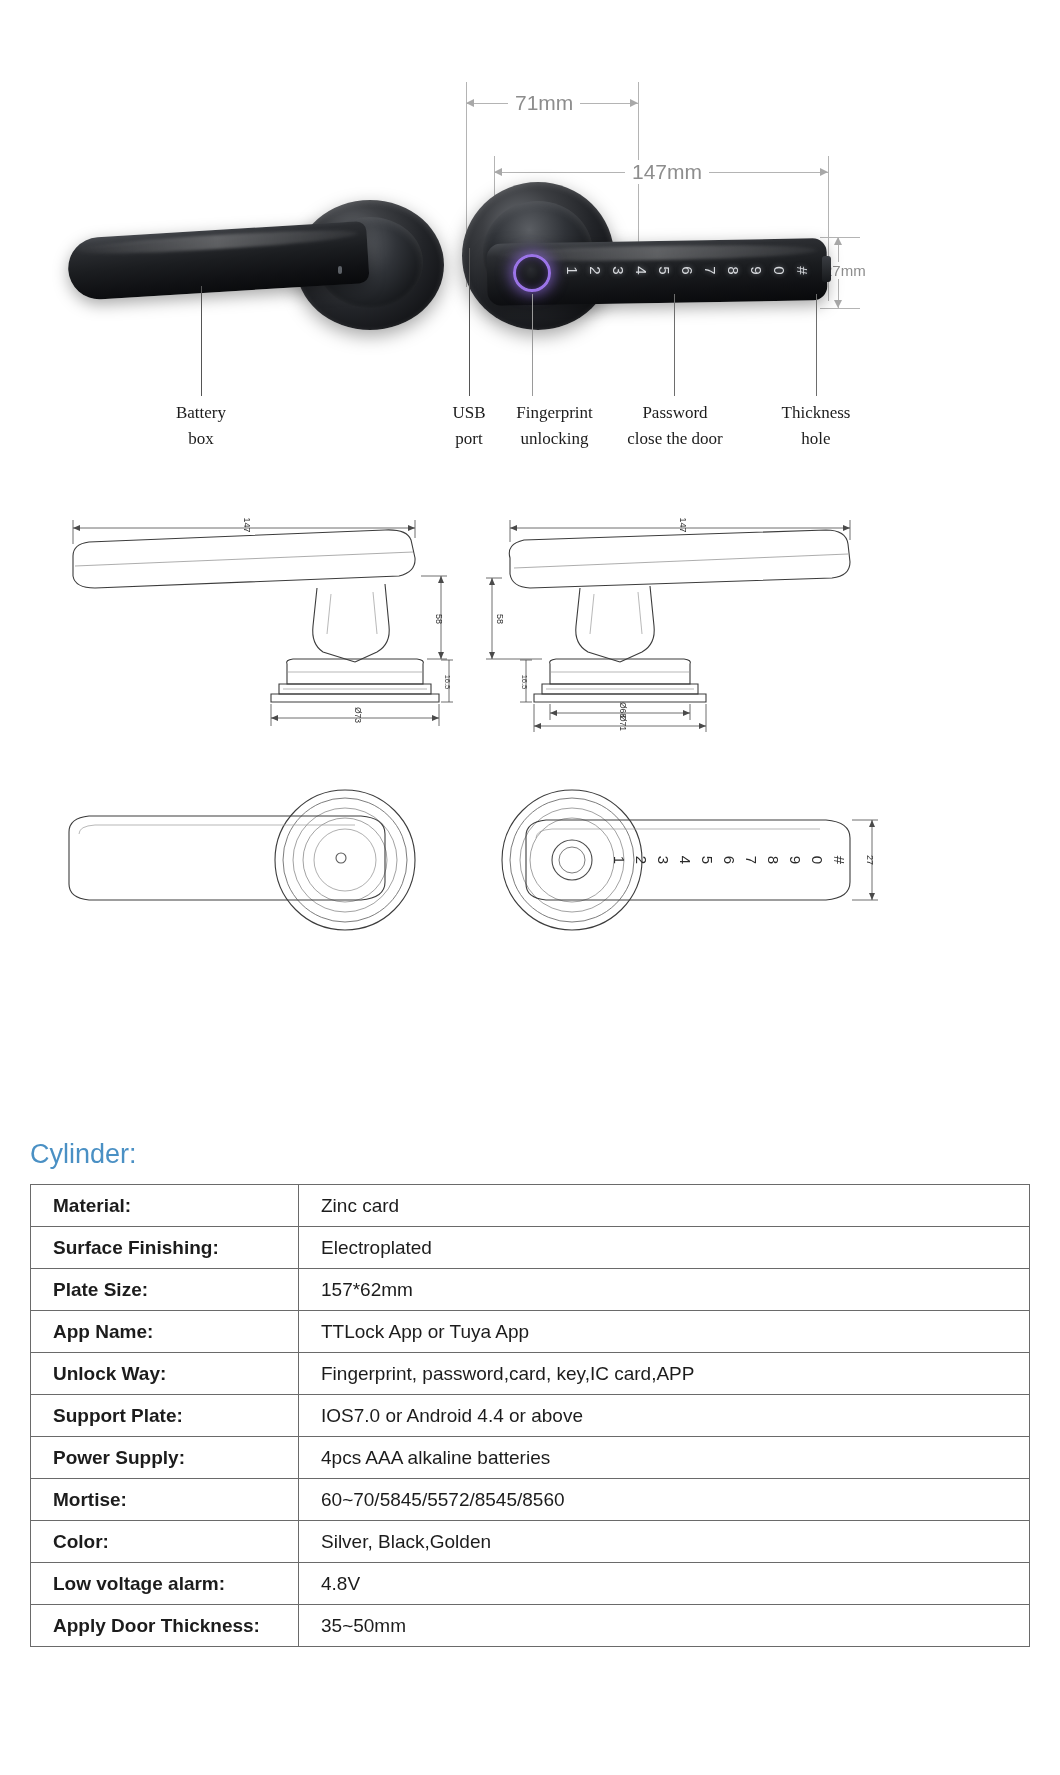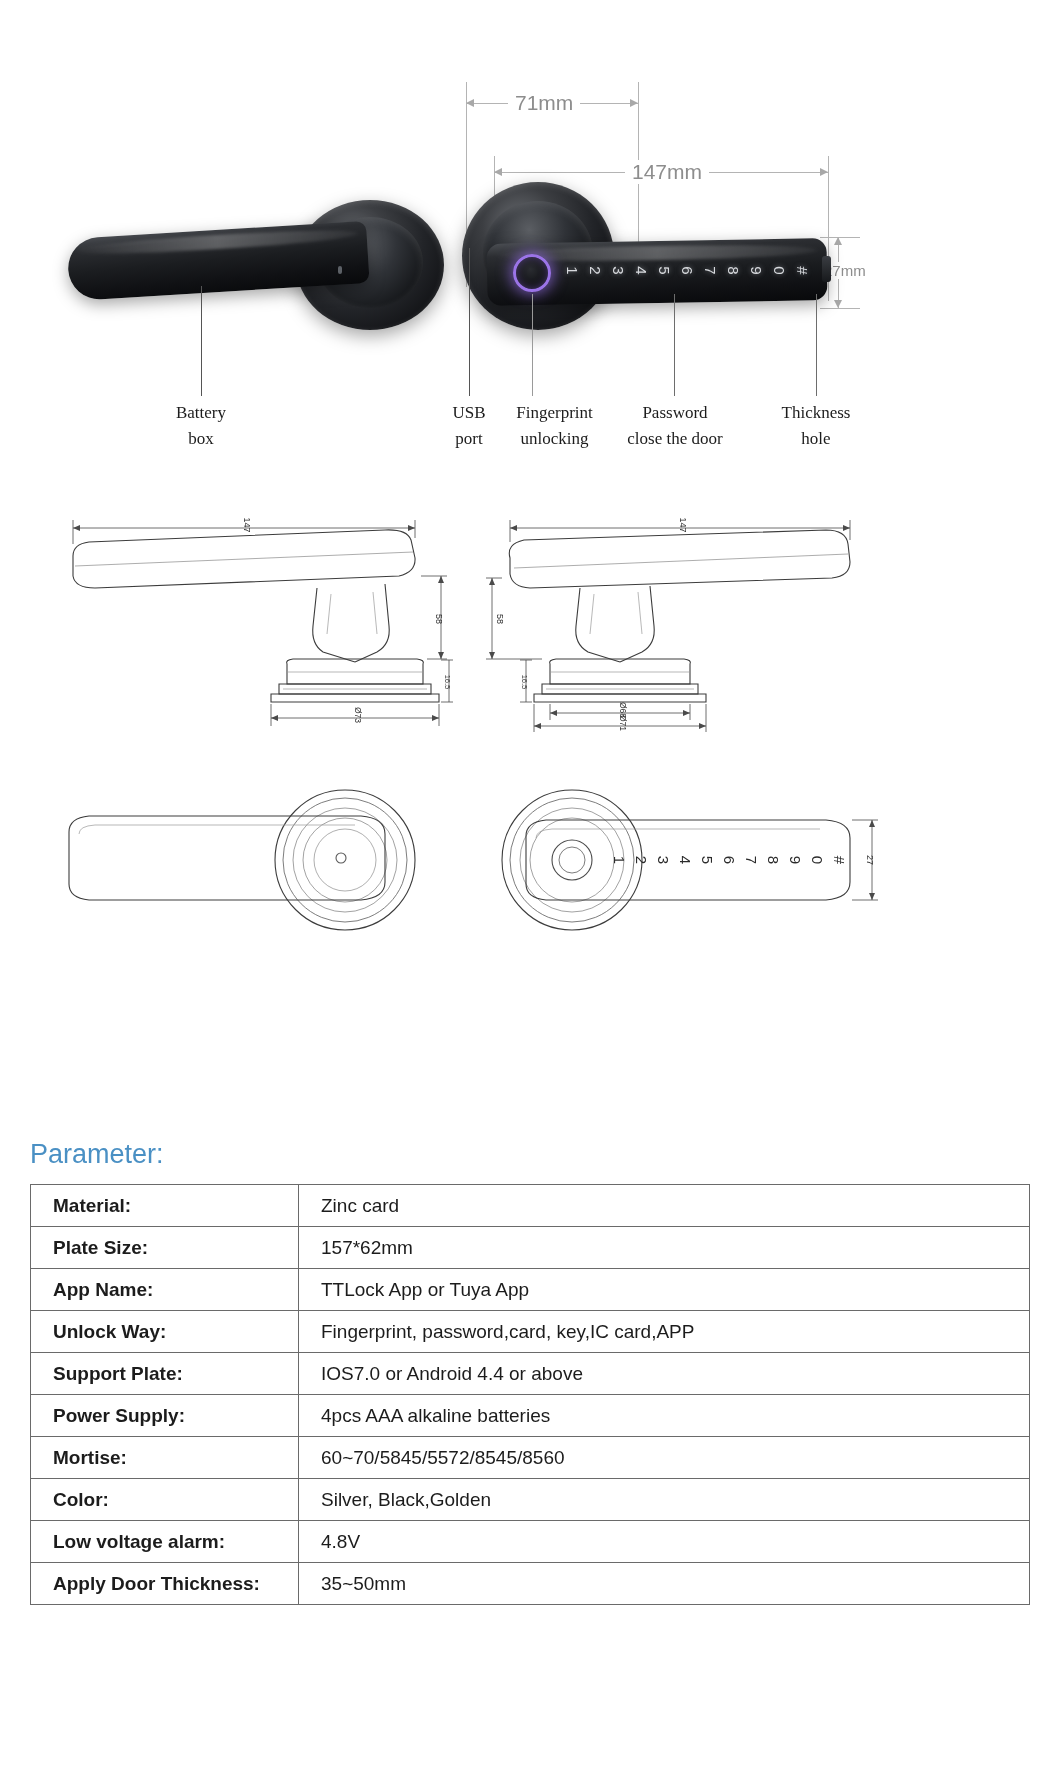--- a/index.html
+++ b/index.html
@@ -375,29 +375,33 @@
             <path d="M372 144 L398 144"></path>
           <path d="M392 64 L392 144"></path>
           <path d="M392 64 l-3 7 h6 z" fill="#4a4a4a" stroke="none"></path>
           <path d="M392 144 l-3 -7 h6 z" fill="#4a4a4a" stroke="none"></path>
         </g>
         <text x="387" y="104" font-family="Liberation Sans, sans-serif" font-size="9" fill="#2e2e2e" text-anchor="middle" transform="rotate(90 387 104)">27</text>
       </svg>
     </div>
   </div>
 
-  <div id="paramHead">Parameter:</div>
+  <div id="paramHead">Cylinder:</div>
 
   <table id="paramTable">
     <tbody>
       <tr>
         <td class="k">Material:</td>
         <td>Zinc card</td>
       </tr>
       <tr>
+        <td class="k">Surface Finishing:</td>
+        <td>Electroplated</td>
+      </tr>
+      <tr>
         <td class="k">Plate Size:</td>
         <td>157*62mm</td>
       </tr>
       <tr>
         <td class="k">App Name:</td>
         <td>TTLock App or Tuya App</td>
       </tr>
       <tr>
         <td class="k">Unlock Way:</td>
         <td>Fingerprint, password,card, key,IC card,APP</td>

